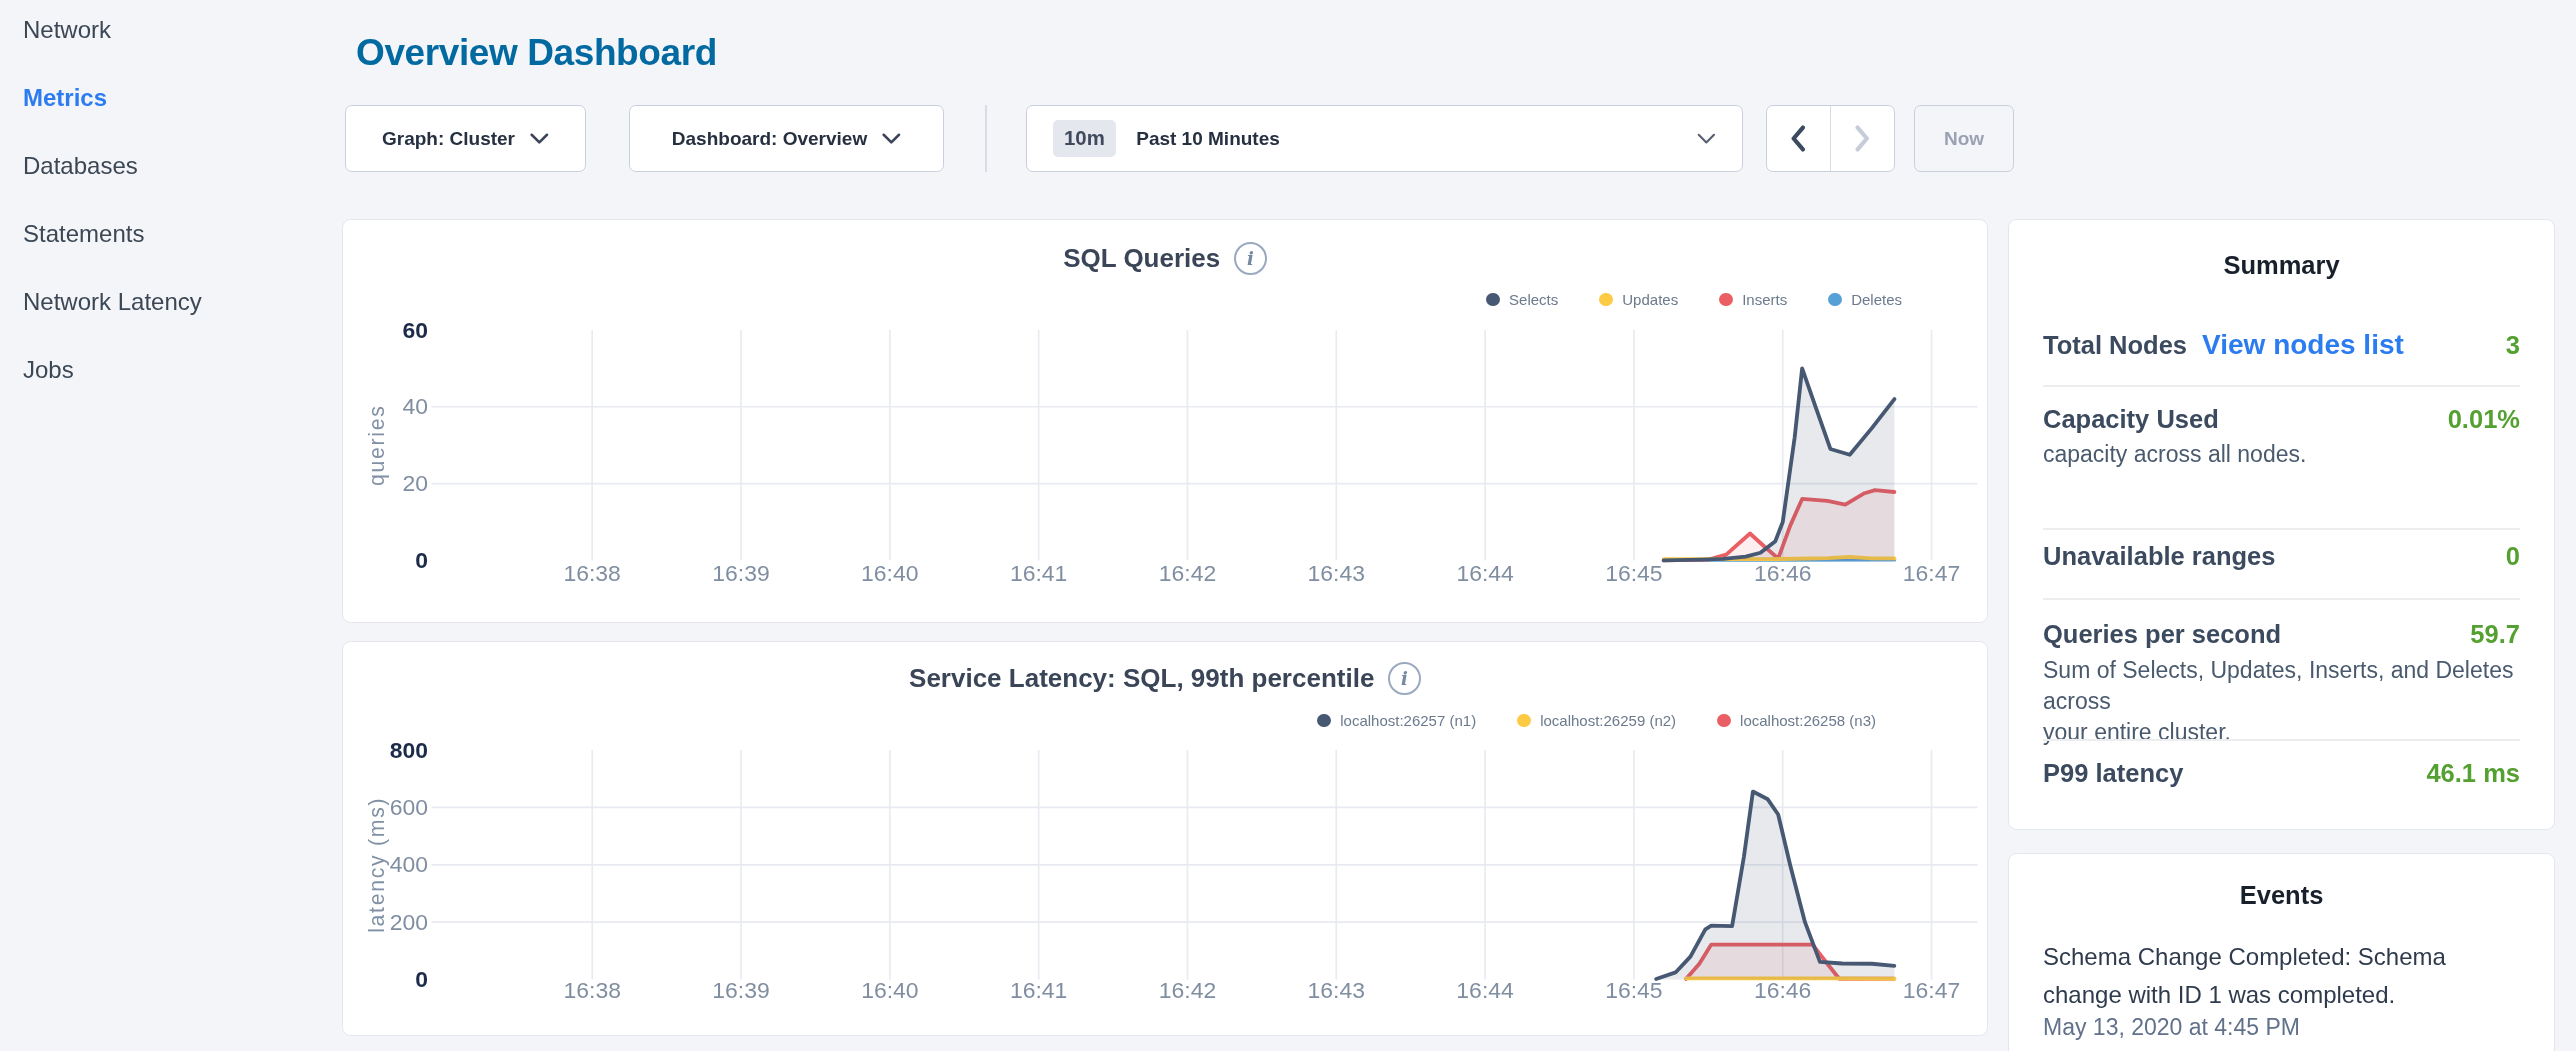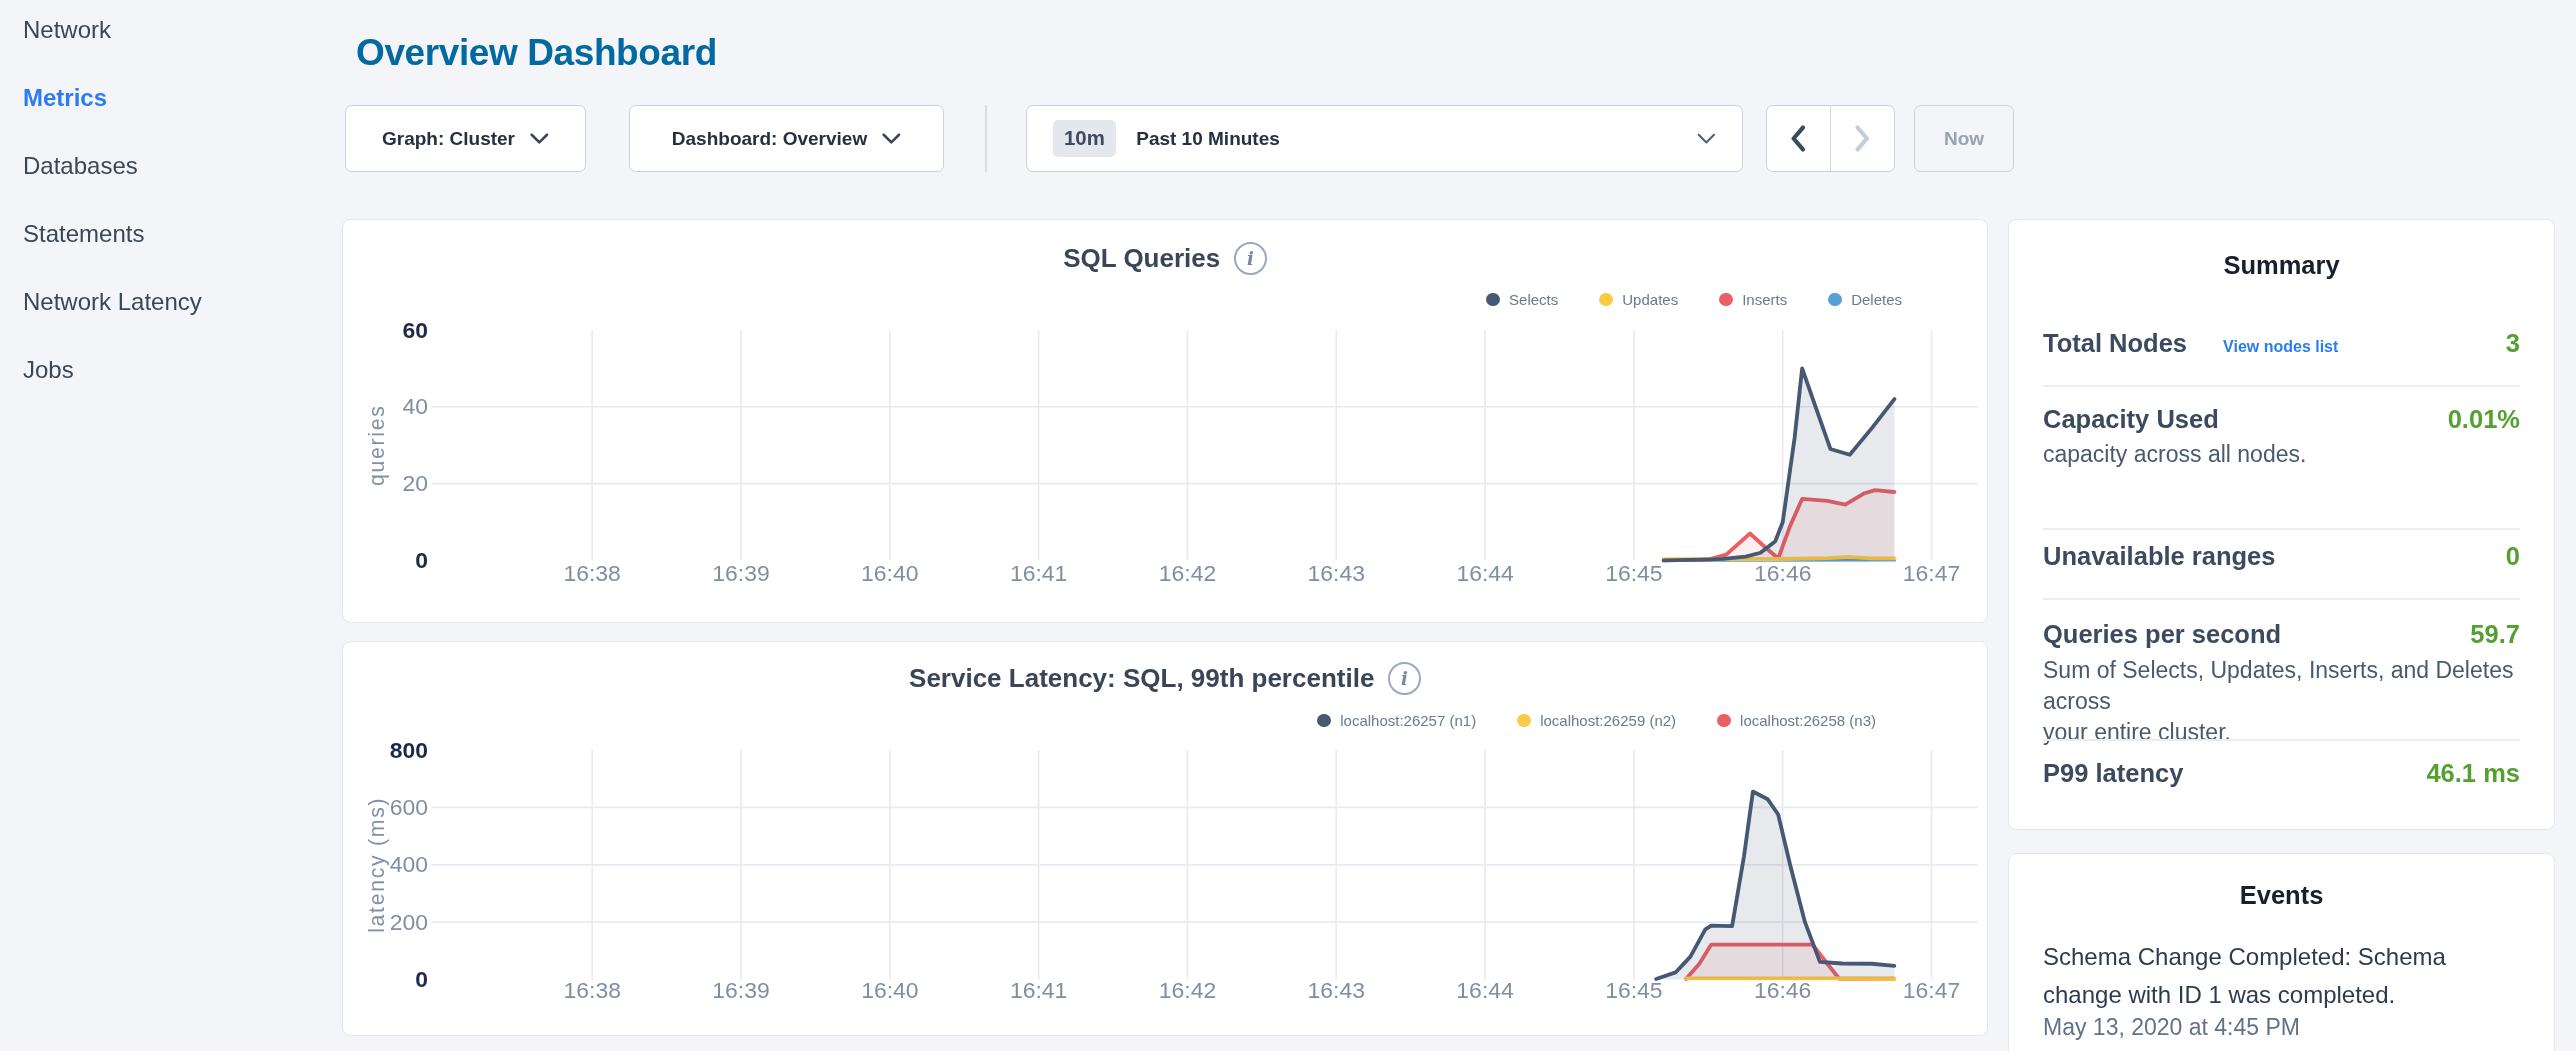--- a/index.html
+++ b/index.html
@@ -56,21 +56,21 @@
   .chart-card-2 .legend{top:70px;right:111px}
   .legend-item{display:flex;align-items:center;gap:9.4px}
   .legend-dot{width:13.6px;height:13.6px;border-radius:50%}
   .legend-text{font-size:15px;color:#6b7a8d}
   .chart-svg{position:absolute;left:0;top:0}
   
   .panel-title{position:absolute;left:0;right:0;text-align:center;font-size:25.5px;font-weight:700;color:#18202b}
   .summary-card .panel-title{top:31px}
   .sum-row{position:absolute;left:34px;right:34px;display:flex;align-items:baseline}
   .sum-label{font-size:25.5px;font-weight:700;color:#3b4a5e}
-  .sum-link{font-size:16px;font-weight:700;color:#2b7cf0;margin-left:36px;cursor:pointer}
+  .sum-link{font-size:28px;font-weight:700;color:#2b7cf0;margin-left:15px;cursor:pointer}
   .sum-value{margin-left:auto;font-size:25.5px;font-weight:700;color:#54a030}
   .sum-desc{position:absolute;left:34px;right:34px;font-size:23px;line-height:31px;color:#4a5a6e}
   .sum-divider{position:absolute;left:34px;right:34px;height:1.7px;background:#ededef}
   .r1{top:109px}.d1{top:165px}.r2{top:185px}.desc2{top:219px}.d2{top:308px}
   .r3{top:322px}.d3{top:378px}.r4{top:400px}.desc4{top:435px}.d4{top:519px}.r5{top:539px}
   
   .events-card .panel-title{top:27px}
   .event-text{position:absolute;left:34px;right:34px;top:84px;font-size:24px;line-height:38px;color:#2f3b4d}
   .event-time{position:absolute;left:34px;right:34px;top:1
 

